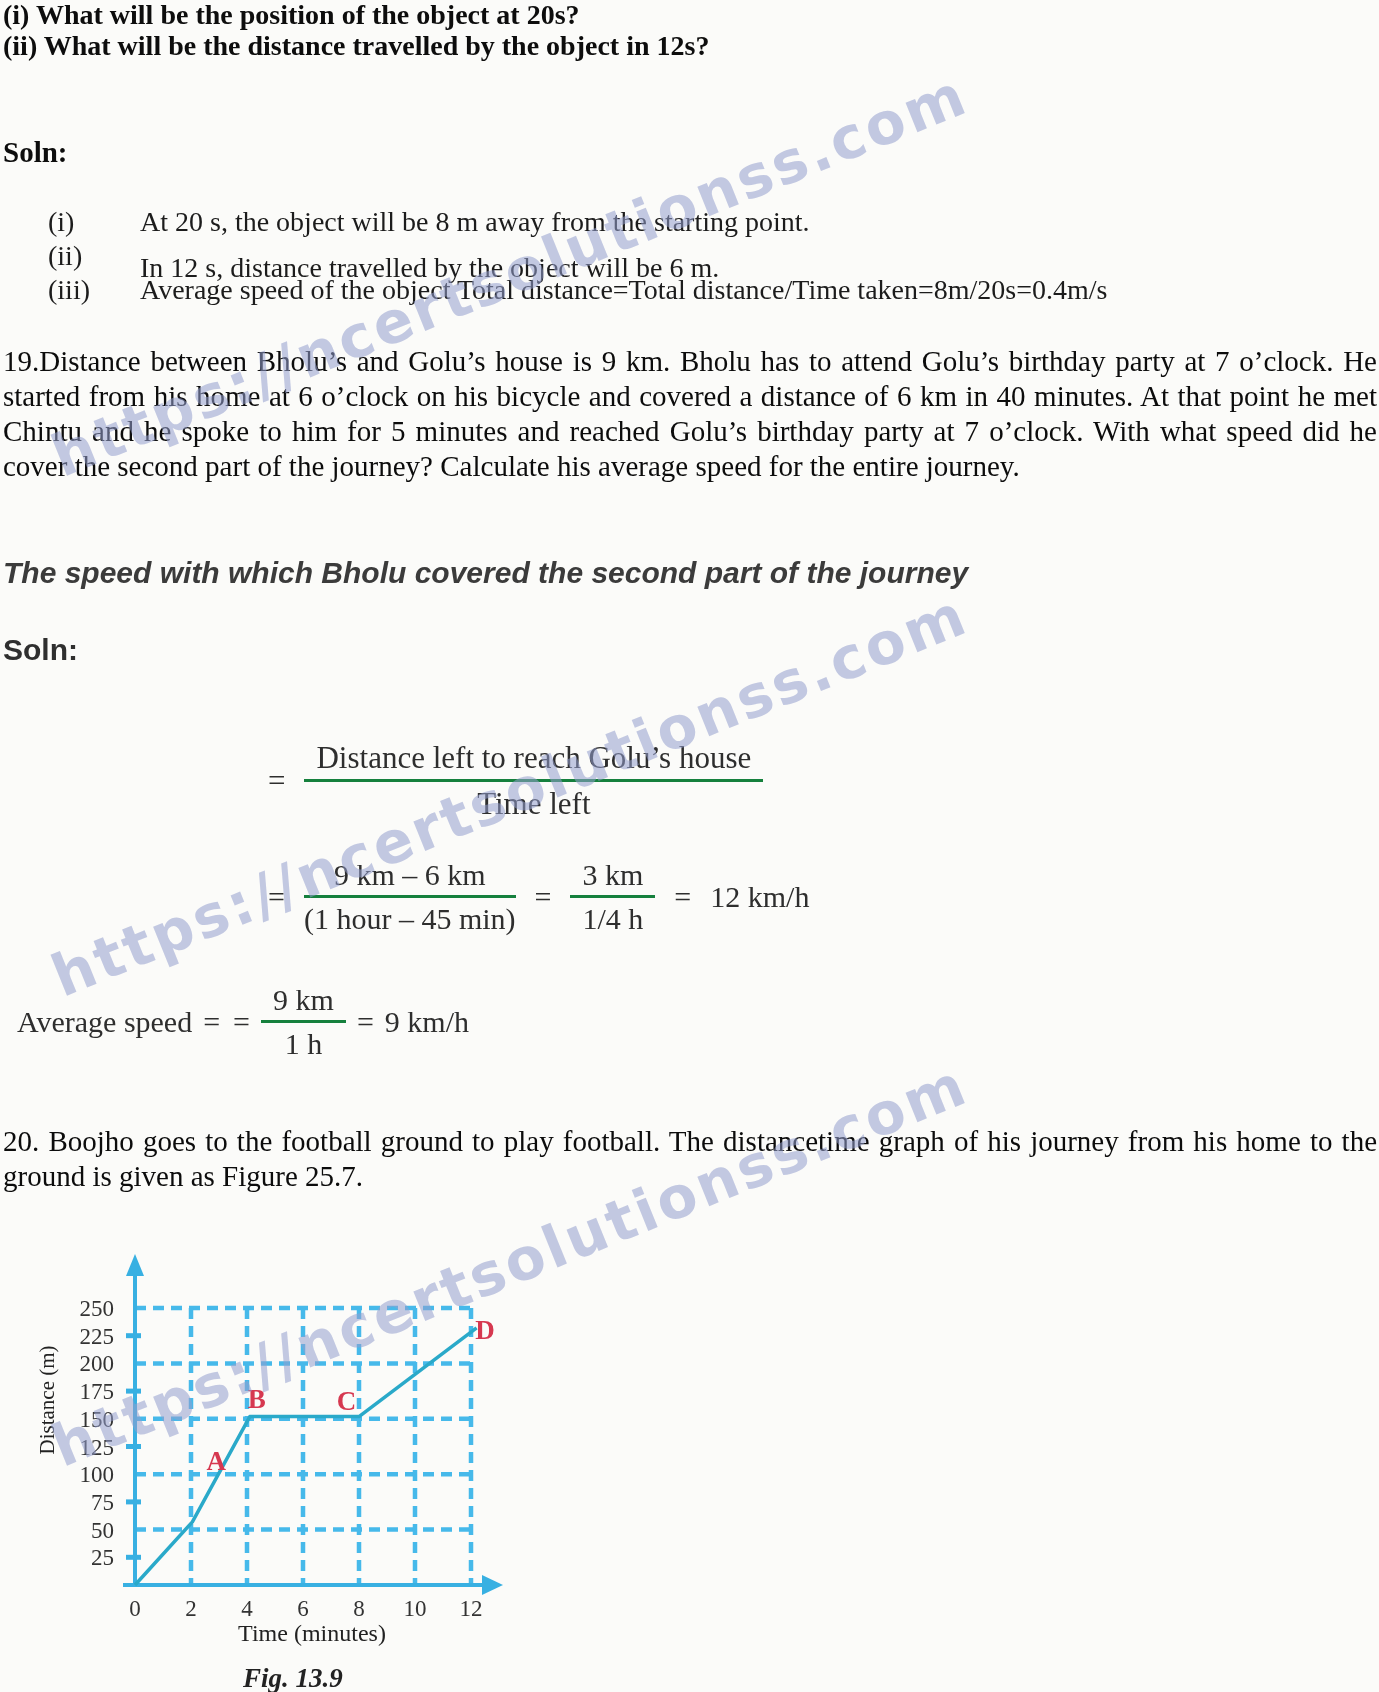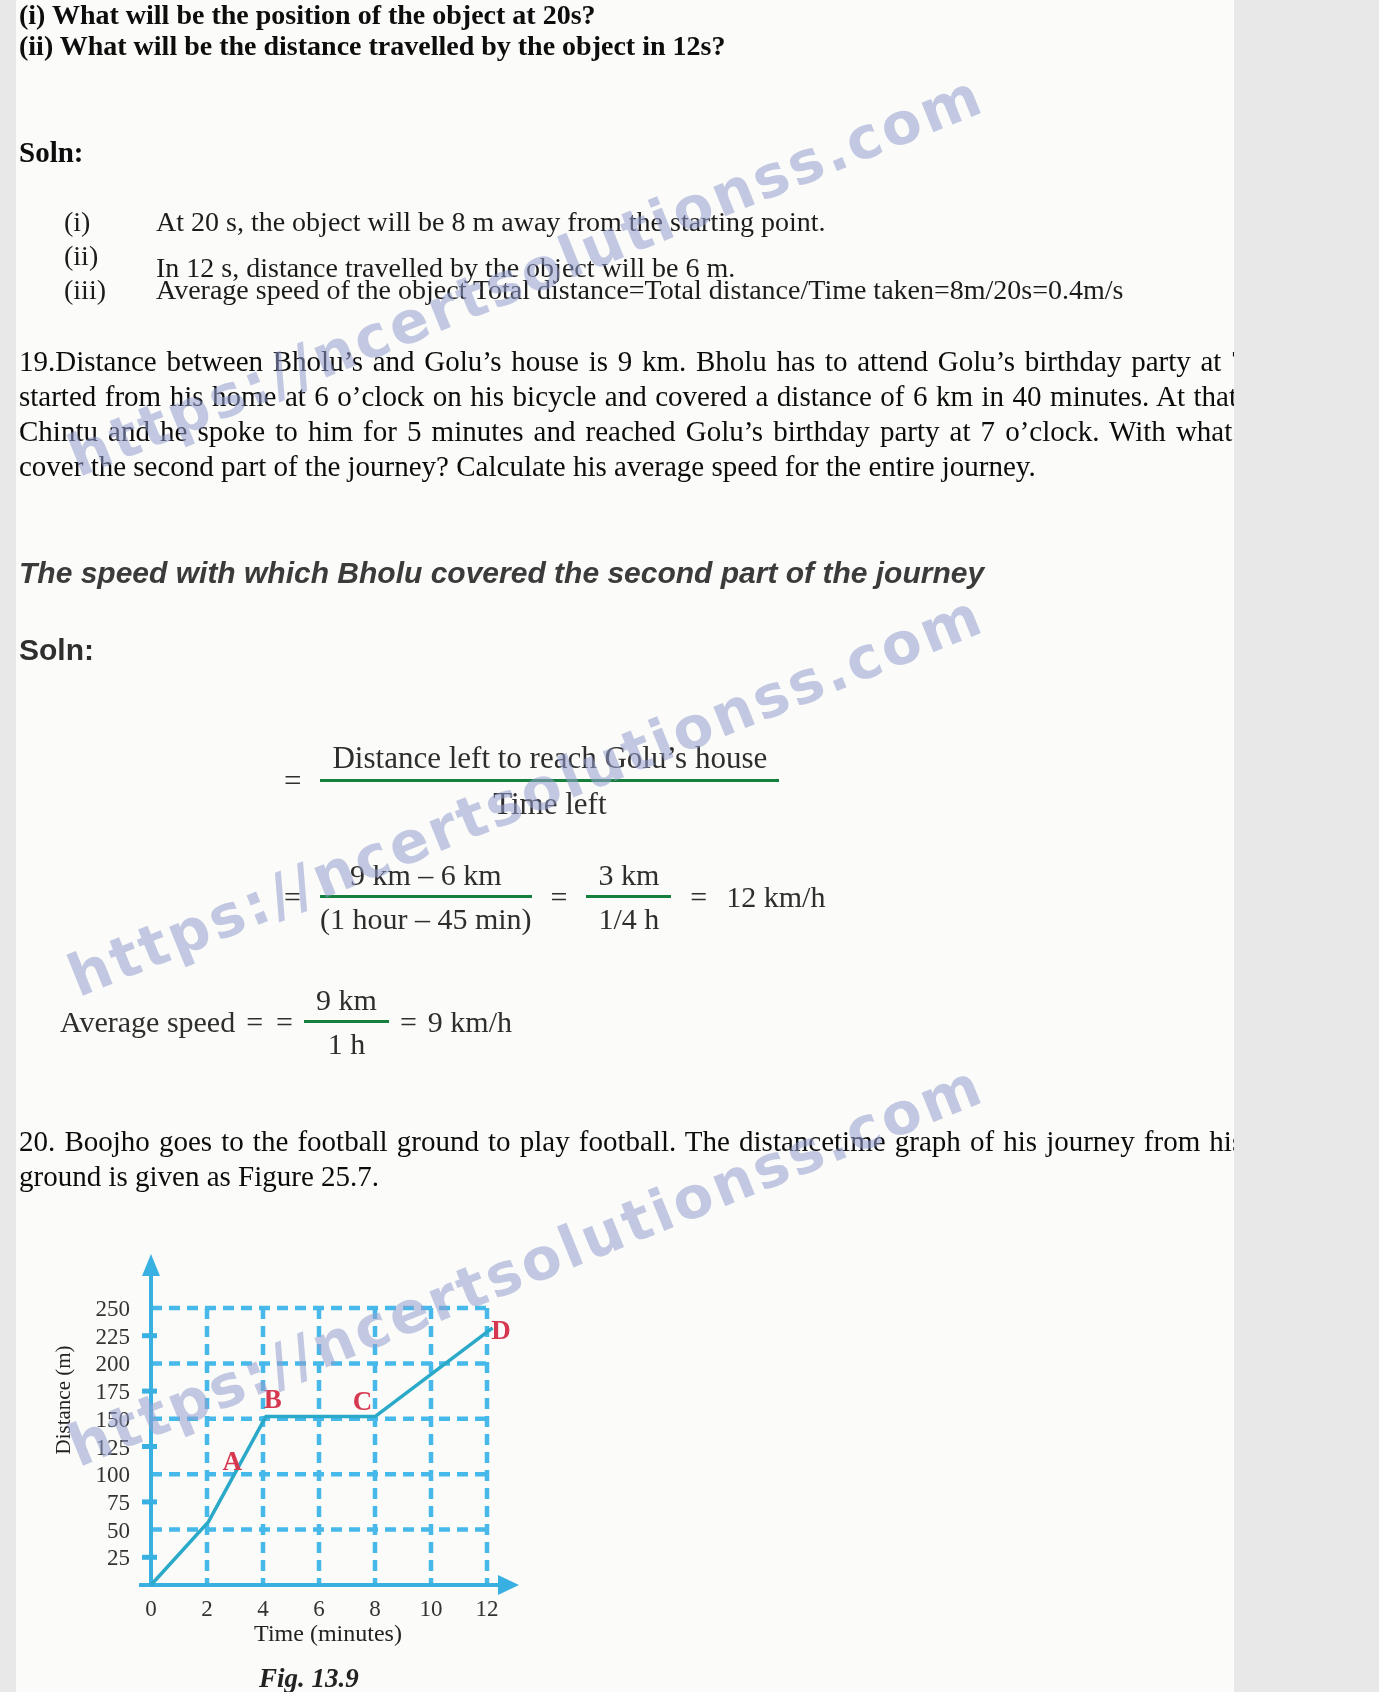--- a/index.html
+++ b/index.html
@@ -1,33 +1,33 @@
 <!DOCTYPE html>
 <html><head>
 <meta charset="utf-8">
 <style>
   html,body { margin:0; padding:0; background:#e8e8e8; }
   .page {
-    position:relative; width:1218px; height:1692px;
+    position:relative; width:1379px; height:1692px;
     background:#fbfbf9; overflow:hidden;
-    font-family:"Liberation Serif", serif; color:#111;margin-left:16px;
+    font-family:"Liberation Serif", serif; color:#111;
   }
   .abs { position:absolute; }
   .tq { left:3px; font-weight:bold; font-size:28px; line-height:30px; color:#0d0d0d; white-space:nowrap; }
   .soln-serif { left:3px; font-weight:bold; font-size:29px; color:#0d0d0d; }
   .item-num  { position:absolute; left:48px; font-size:28px; color:#1c1c1c; }
   .item-text { position:absolute; left:140px; font-size:28px; color:#1c1c1c; white-space:nowrap; }
   .para { left:3px; width:1374px; font-weight:normal; font-size:29px; line-height:35px; color:#0c0c0c; text-align:justify; }
   .sans-head { left:3px; font-family:"Liberation Sans", sans-serif; font-weight:bold; font-size:30px; color:#3b3b3b; white-space:nowrap;font-style:italic; }
   .soln-sans { left:3px; font-family:"Liberation Sans", sans-serif; font-weight:bold; font-size:30px; color:#2f2f2f; }
 
   .formula { display:flex; align-items:center; gap:17px; color:#2e2e2e; }
   .f1 { left:266px; top:740px; font-size:31px; }
   .f2 { left:266px; top:858px; font-size:30px; }
-  .f3 { left:44px;  top:983px; font-size:30px;gap:9px; }
+  .f3 { left:17px;  top:983px; font-size:30px;gap:9px; }
   .frac { display:inline-block; text-align:center; }
   .frac .num { display:block; padding:0 12px 3px; border-bottom:3px solid #15803d; }
   .frac .den { display:block; padding-top:4px; }
   .eq { padding:0 2px; }
 
   .chart-svg { position:absolute; left:0; top:1240px; }
   .ylab,.xlab { font:23px "Liberation Serif",serif; fill:#333; }
   .ylab { text-anchor:end; } .xlab { text-anchor:middle; }
   .ytitle { font:21px "Liberation Serif",serif; fill:#222; text-anchor:middle; }
   .xtitle { font:24px "Liberation Serif",serif; fill:#222; text-anchor:middle; }

